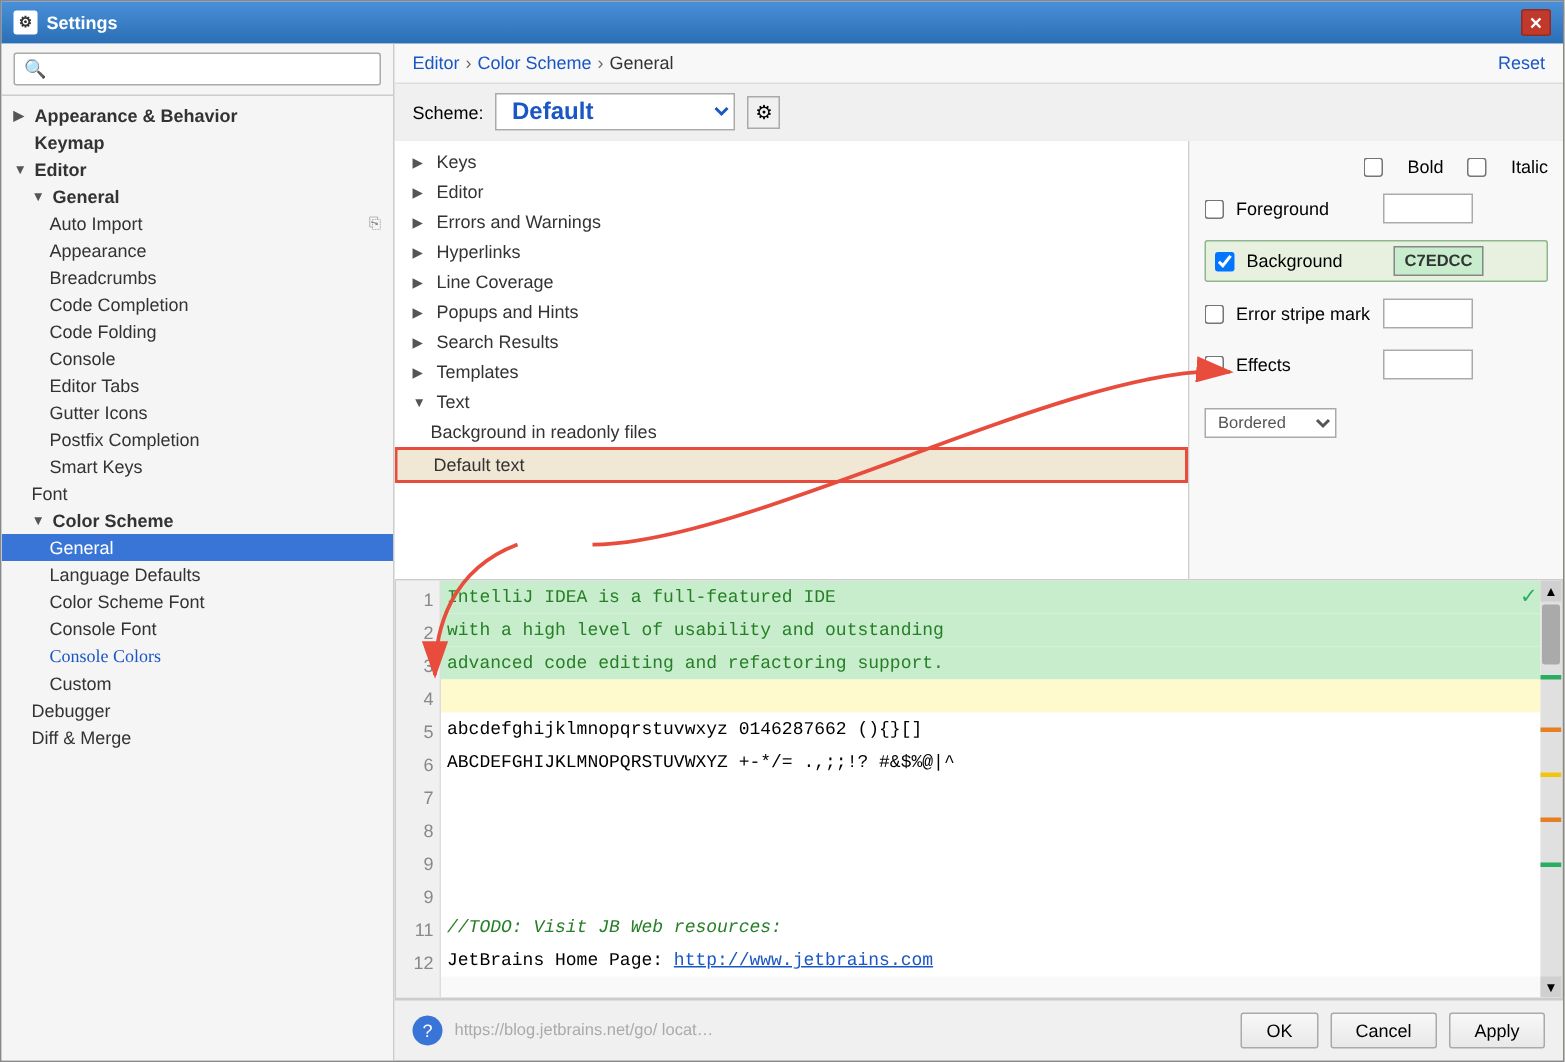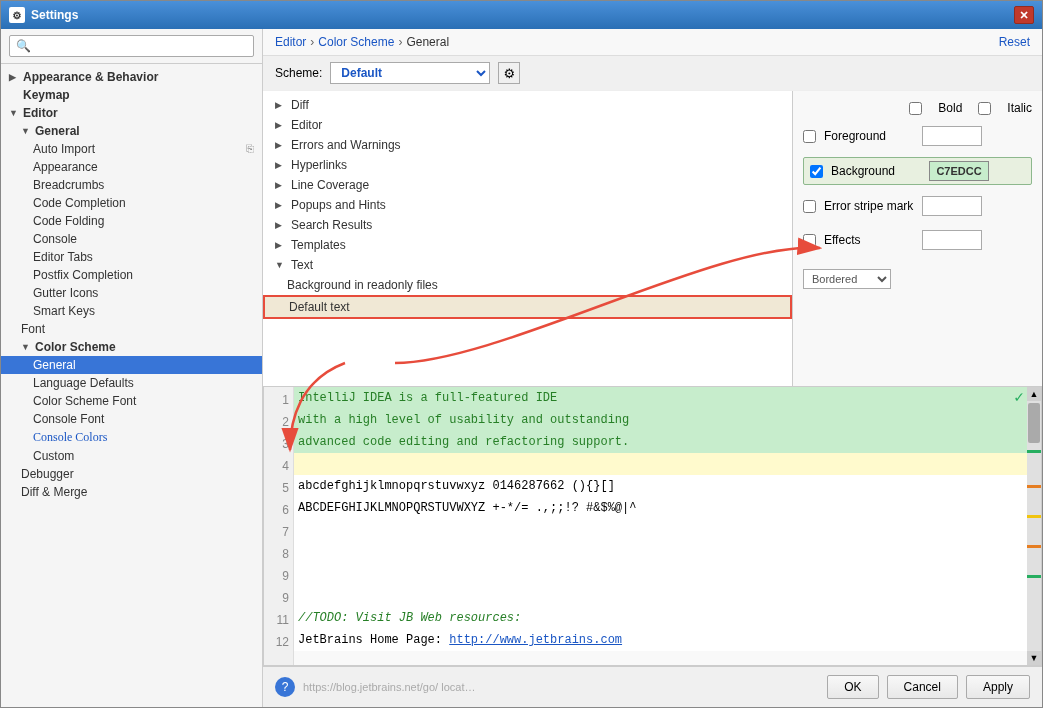--- a/index.html
+++ b/index.html
@@ -35,21 +35,21 @@
     .main { flex: 1; display: flex; flex-direction: column; overflow: hidden; }
     
     .breadcrumb-bar { padding: 6px 12px; display: flex; align-items: center; justify-content: space-between; border-bottom: 1px solid #ddd; background: #f8f8f8; }
     .breadcrumb { display: flex; align-items: center; gap: 4px; color: #1a56c4; font-size: 12px; }
     .breadcrumb .sep { color: #666; }
     .breadcrumb .current { color: #333; }
     .reset-btn { color: #1a56c4; cursor: pointer; font-size: 12px; background: none; border: none; }
     
     .scheme-row { padding: 6px 12px; display: flex; align-items: center; gap: 8px; border-bottom: 1px solid #eee; }
     .scheme-label { font-size: 12px; }
-    .scheme-select { padding: 2px 6px; border: 1px solid #aaa; background: white; font-size: 12px; color: #1a56c4; font-weight: bold; width: 160px; cursor: pointer; }
+    .scheme-select { padding: 2px 6px; border: 1px solid #aaa; background: white; font-size: 16px; color: #1a56c4; font-weight: bold; width: 160px; cursor: pointer; }
     .gear-btn { width: 22px; height: 22px; border: 1px solid #aaa; background: #f0f0f0; cursor: pointer; display: flex; align-items: center; justify-content: center; font-size: 13px; }
     
     .panel-area { display: flex; flex: 1; overflow: hidden; }
     
     
     .tree-panel { width: 530px; border-right: 1px solid #ccc; overflow-y: auto; padding: 4px 0; background: white; }
     .tree-item { padding: 3px 8px 3px 12px; cursor: pointer; display: flex; align-items: center; gap: 4px; font-size: 12px; color: #333; }
     .tree-item .arrow { width: 12px; font-size: 9px; color: #555; }
     .tree-item.indent-1 { padding-left: 24px; }
     .tree-item.default-text { border: 2px solid #e74c3c; background: #f0e8d5; }
@@ -155,25 +155,25 @@
 
         <div class="nav-item level-2">
           <span class="nav-label">Console</span>
         </div>
 
         <div class="nav-item level-2">
           <span class="nav-label">Editor Tabs</span>
         </div>
 
         <div class="nav-item level-2">
+          <span class="nav-label">Gutter Icons</span>
+        </div>
+
+        <div class="nav-item level-2">
           <span class="nav-label">Postfix Completion</span>
-        </div>
-
-        <div class="nav-item level-2">
-          <span class="nav-label">Gutter Icons</span>
         </div>
 
         <div class="nav-item level-2">
           <span class="nav-label">Smart Keys</span>
         </div>
 
         <div class="nav-item level-1">
           <span class="nav-label">Font</span>
         </div>
 
@@ -238,21 +238,21 @@
           <option>IntelliJ</option>
         </select>
         <button class="gear-btn">⚙</button>
       </div>
 
       <div class="panel-area">
 
         <div class="tree-panel">
           <div class="tree-item">
             <span class="arrow">▶</span>
-            <span>Diff</span>
+            <span>Keys</span>
           </div>
           <div class="tree-item">
             <span class="arrow">▶</span>
             <span>Editor</span>
           </div>
           <div class="tree-item">
             <span class="arrow">▶</span>
             <span>Errors and Warnings</span>
           </div>
           <div class="tree-item">

